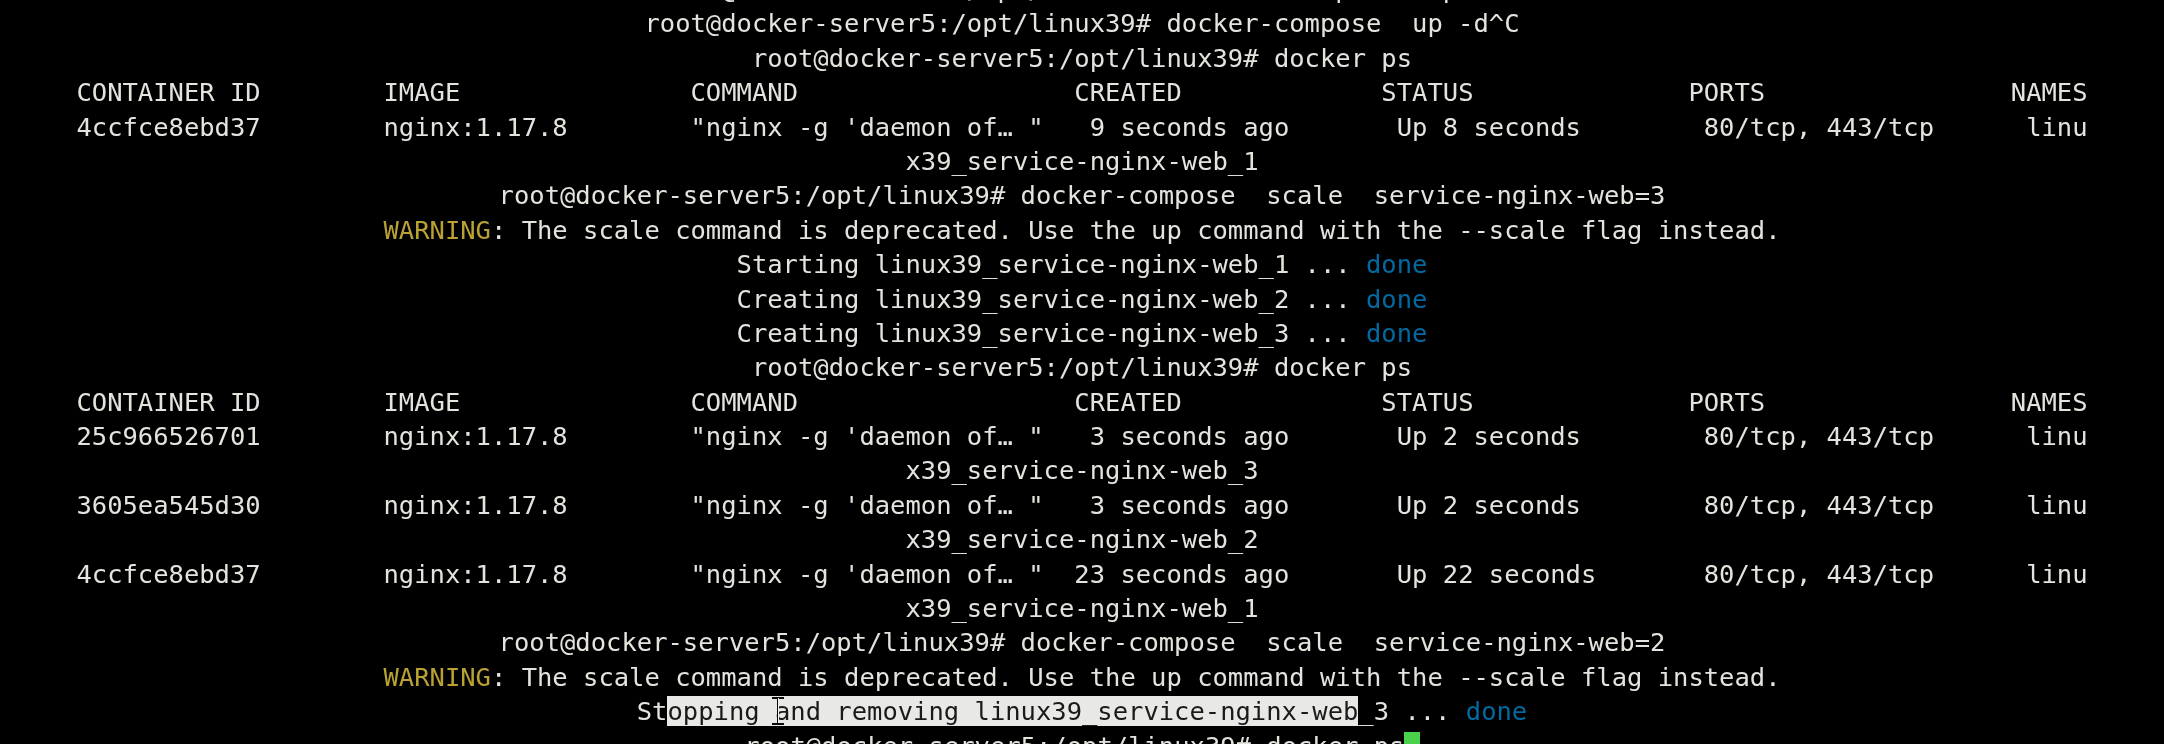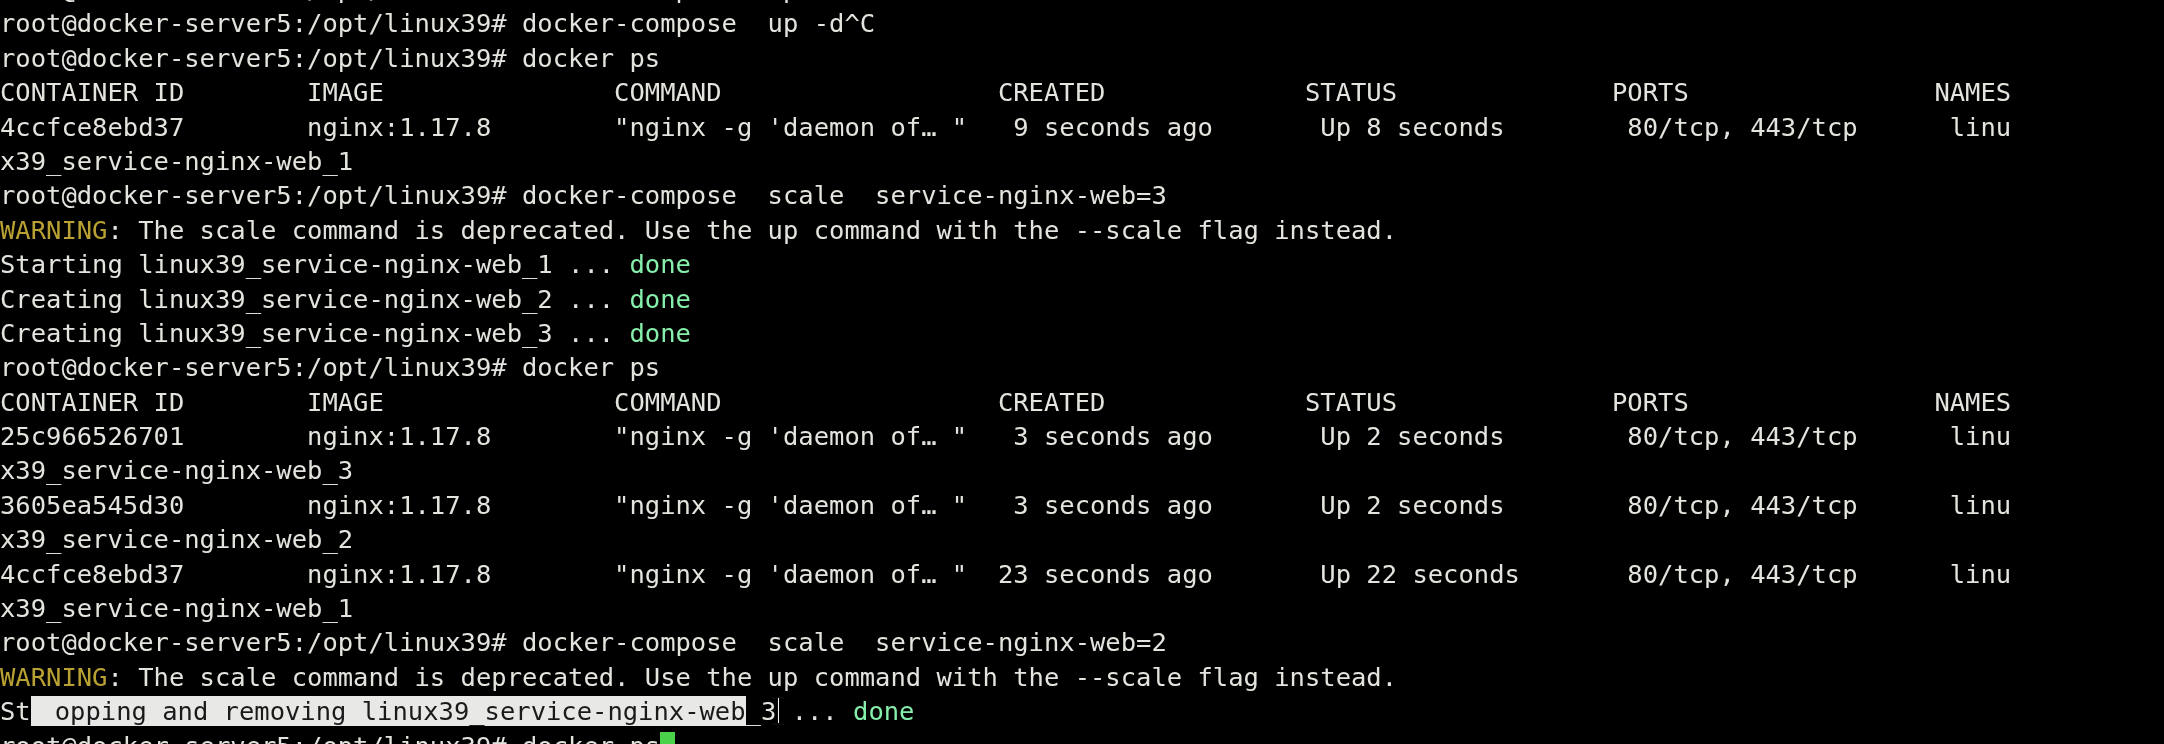--- a/index.html
+++ b/index.html
@@ -11,43 +11,43 @@
     position:relative;
     width:1968px;height:744px;
     background:#000000;
     color:#d8d8d2;
     font-size:25.5px;
     line-height:34.4px;
     letter-spacing:0px;
     white-space:pre;
     padding:0;
     box-sizing:border-box;
+    text-align:center;
   }
   .row{
     height:34.4px;
     line-height:34.4px;
     white-space:pre;
     position:relative;
   }
   
   #scroll{
     position:absolute;
     left:0;
     top:-28px;
     width:2164px;
   }
   .seg{white-space:pre;}
   .c-white{color:#e4e4de;}
   .c-warn{color:#b9a233;margin-top:46px;}
-  .c-done{color:#86efac;}
+  .c-done{color:#0369a1;}
   .sel{
     background:#e8e8e6;
     color:#1a1a1a;
     white-space:pre;
-    padding-left:24px;
   }
   
   .blockcursor{
     display:inline-block;
     width:15.2px;
     height:28px;
     background:#4ad34a;
     vertical-align:-5px;
   }
   

